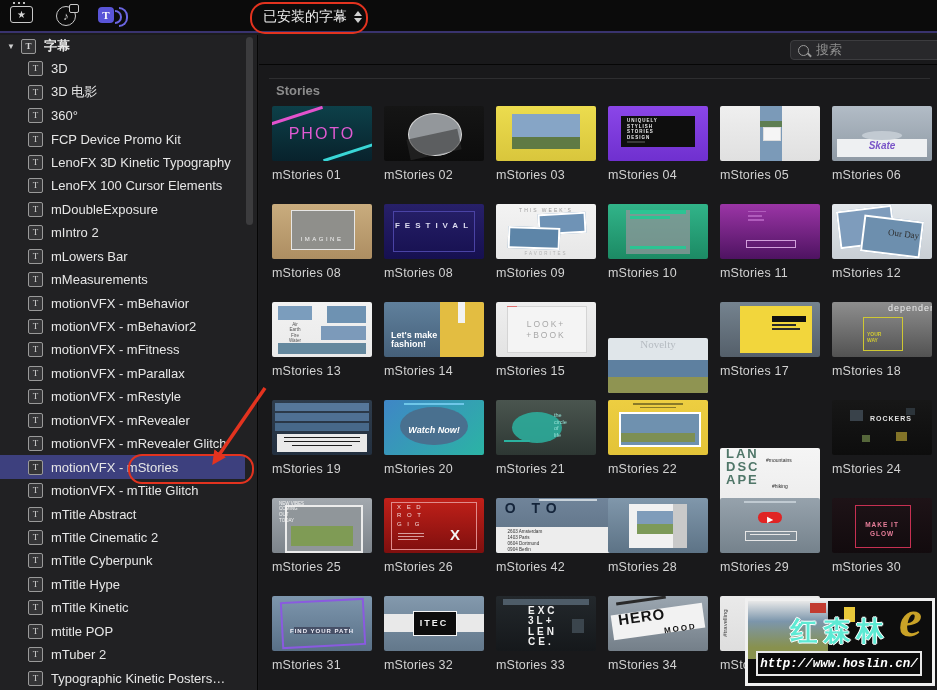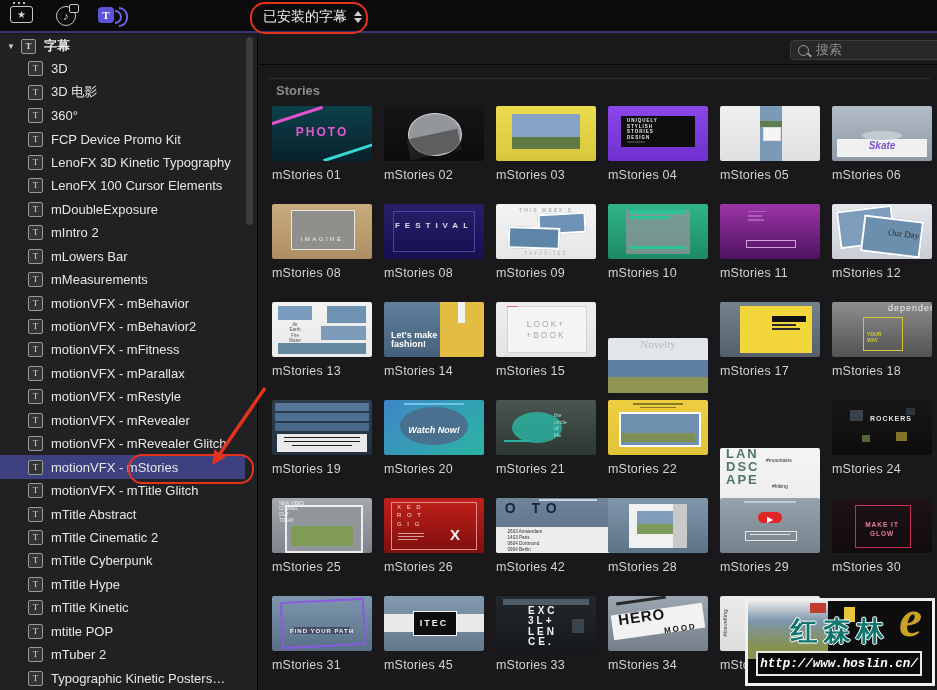--- a/index.html
+++ b/index.html
@@ -230,21 +230,21 @@
     </div>
     <div class="sep"></div>
     <div class="sec-rule"></div>
     <div class="sec-title">Stories</div>
     <div class="grid">
 
     <div class="cell">
           <div class="thumb" style="background: linear-gradient(rgb(13, 64, 73), rgb(8, 34, 44));">
             <div class="th-el" style="left: -8%; top: 16%; width: 60%; height: 5%; background: rgb(226, 82, 204); transform: rotate(-18deg);"></div>
             <div class="th-el" style="left: 50%; top: 80%; width: 60%; height: 5%; background: rgb(57, 214, 214); transform: rotate(-18deg);"></div>
-            <div class="th-el" style="left: 0%; top: 34%; width: 100%; color: rgb(224, 90, 210); font-size: 12px; font-weight: bold; letter-spacing: 2px; text-align: center;">PHOTO</div>
+            <div class="th-el" style="left: 0%; top: 34%; width: 100%; color: rgb(224, 90, 210); font-size: 16px; font-weight: normal; letter-spacing: 2px; text-align: center;">PHOTO</div>
           </div>
           <span class="g-label">mStories 01</span>
         </div>
         <div class="cell">
           <div class="thumb" style="background: linear-gradient(rgb(21, 21, 21), rgb(12, 12, 12));">
             <div class="th-el" style="left: 24%; top: 12%; width: 52%; height: 76%; background: rgb(147, 151, 155); border: 1px solid rgb(216, 216, 216); border-radius: 50%;"></div>
             <div class="th-el" style="left: 24%; top: 50%; width: 52%; height: 38%; background: rgb(47, 47, 47); transform: rotate(-12deg); opacity: 0.55;"></div>
           </div>
           <span class="g-label">mStories 02</span>
         </div>
@@ -518,21 +518,21 @@
             <div class="th-el" style="left: 0%; top: 59%; width: 100%; color: rgb(240, 240, 250); font-size: 6px; font-weight: bold; letter-spacing: 1px; text-align: center;">FIND YOUR PATH</div>
           </div>
           <span class="g-label">mStories 31</span>
         </div>
         <div class="cell">
           <div class="thumb" style="background: linear-gradient(rgb(131, 153, 173), rgb(99, 120, 139));">
             <div class="th-el" style="left: 0%; top: 33%; width: 100%; height: 33%; background: rgb(233, 233, 233);"></div>
             <div class="th-el" style="left: 29%; top: 28%; width: 42%; height: 42%; background: rgb(13, 13, 13); border: 1px solid rgb(245, 245, 245);"></div>
             <div class="th-el" style="left: 0%; top: 40%; width: 100%; color: rgb(242, 242, 242); font-size: 9px; font-weight: bold; letter-spacing: 2px; text-align: center;">ITEC</div>
           </div>
-          <span class="g-label">mStories 45</span>
+          <span class="g-label">mStories 32</span>
         </div>
         <div class="cell">
           <div class="thumb" style="background: linear-gradient(rgb(35, 40, 44), rgb(21, 24, 27));">
             <div class="th-el" style="left: 7%; top: 5%; width: 86%; height: 11%; background: rgb(78, 92, 104);"></div>
             <div class="th-el" style="left: 32%; top: 18%; color: rgb(242, 242, 242); font-size: 10px; font-weight: bold; letter-spacing: 3px; line-height: 1.05;">EXC
 3L+
 LEN
 CE.</div>
             <div class="th-el" style="left: 76%; top: 42%; width: 12%; height: 26%; background: rgb(59, 69, 77);"></div>
           </div>
@@ -557,21 +557,21 @@
           <span class="g-label">mStories 35</span>
         </div>
       </div>
   </div>
 
   <div class="watermark">
     <div class="wm-photo"></div>
     <div class="wm-red"></div>
     <div class="wm-ybox"></div>
     <div class="wm-gold" style="color: rgb(201, 162, 39);">e</div>
-    <div class="wm-title" style="color: #0f766e;">红森林</div>
+    <div class="wm-title" style="color: #5eead4;">红森林</div>
     <div class="wm-urlbox">
       <span class="wm-url">http://www.hoslin.cn/</span>
     </div>
   </div>
 
   <div class="annot ov1" style="border-color: rgb(227, 51, 31);"></div>
   <div class="annot ov2" style="border-color: rgb(227, 51, 31);"></div>
   <svg class="arrow-svg" width="937" height="690">
     <defs>
       <marker id="ah" markerUnits="userSpaceOnUse" markerWidth="14" markerHeight="14" refX="2" refY="7" orient="auto">

